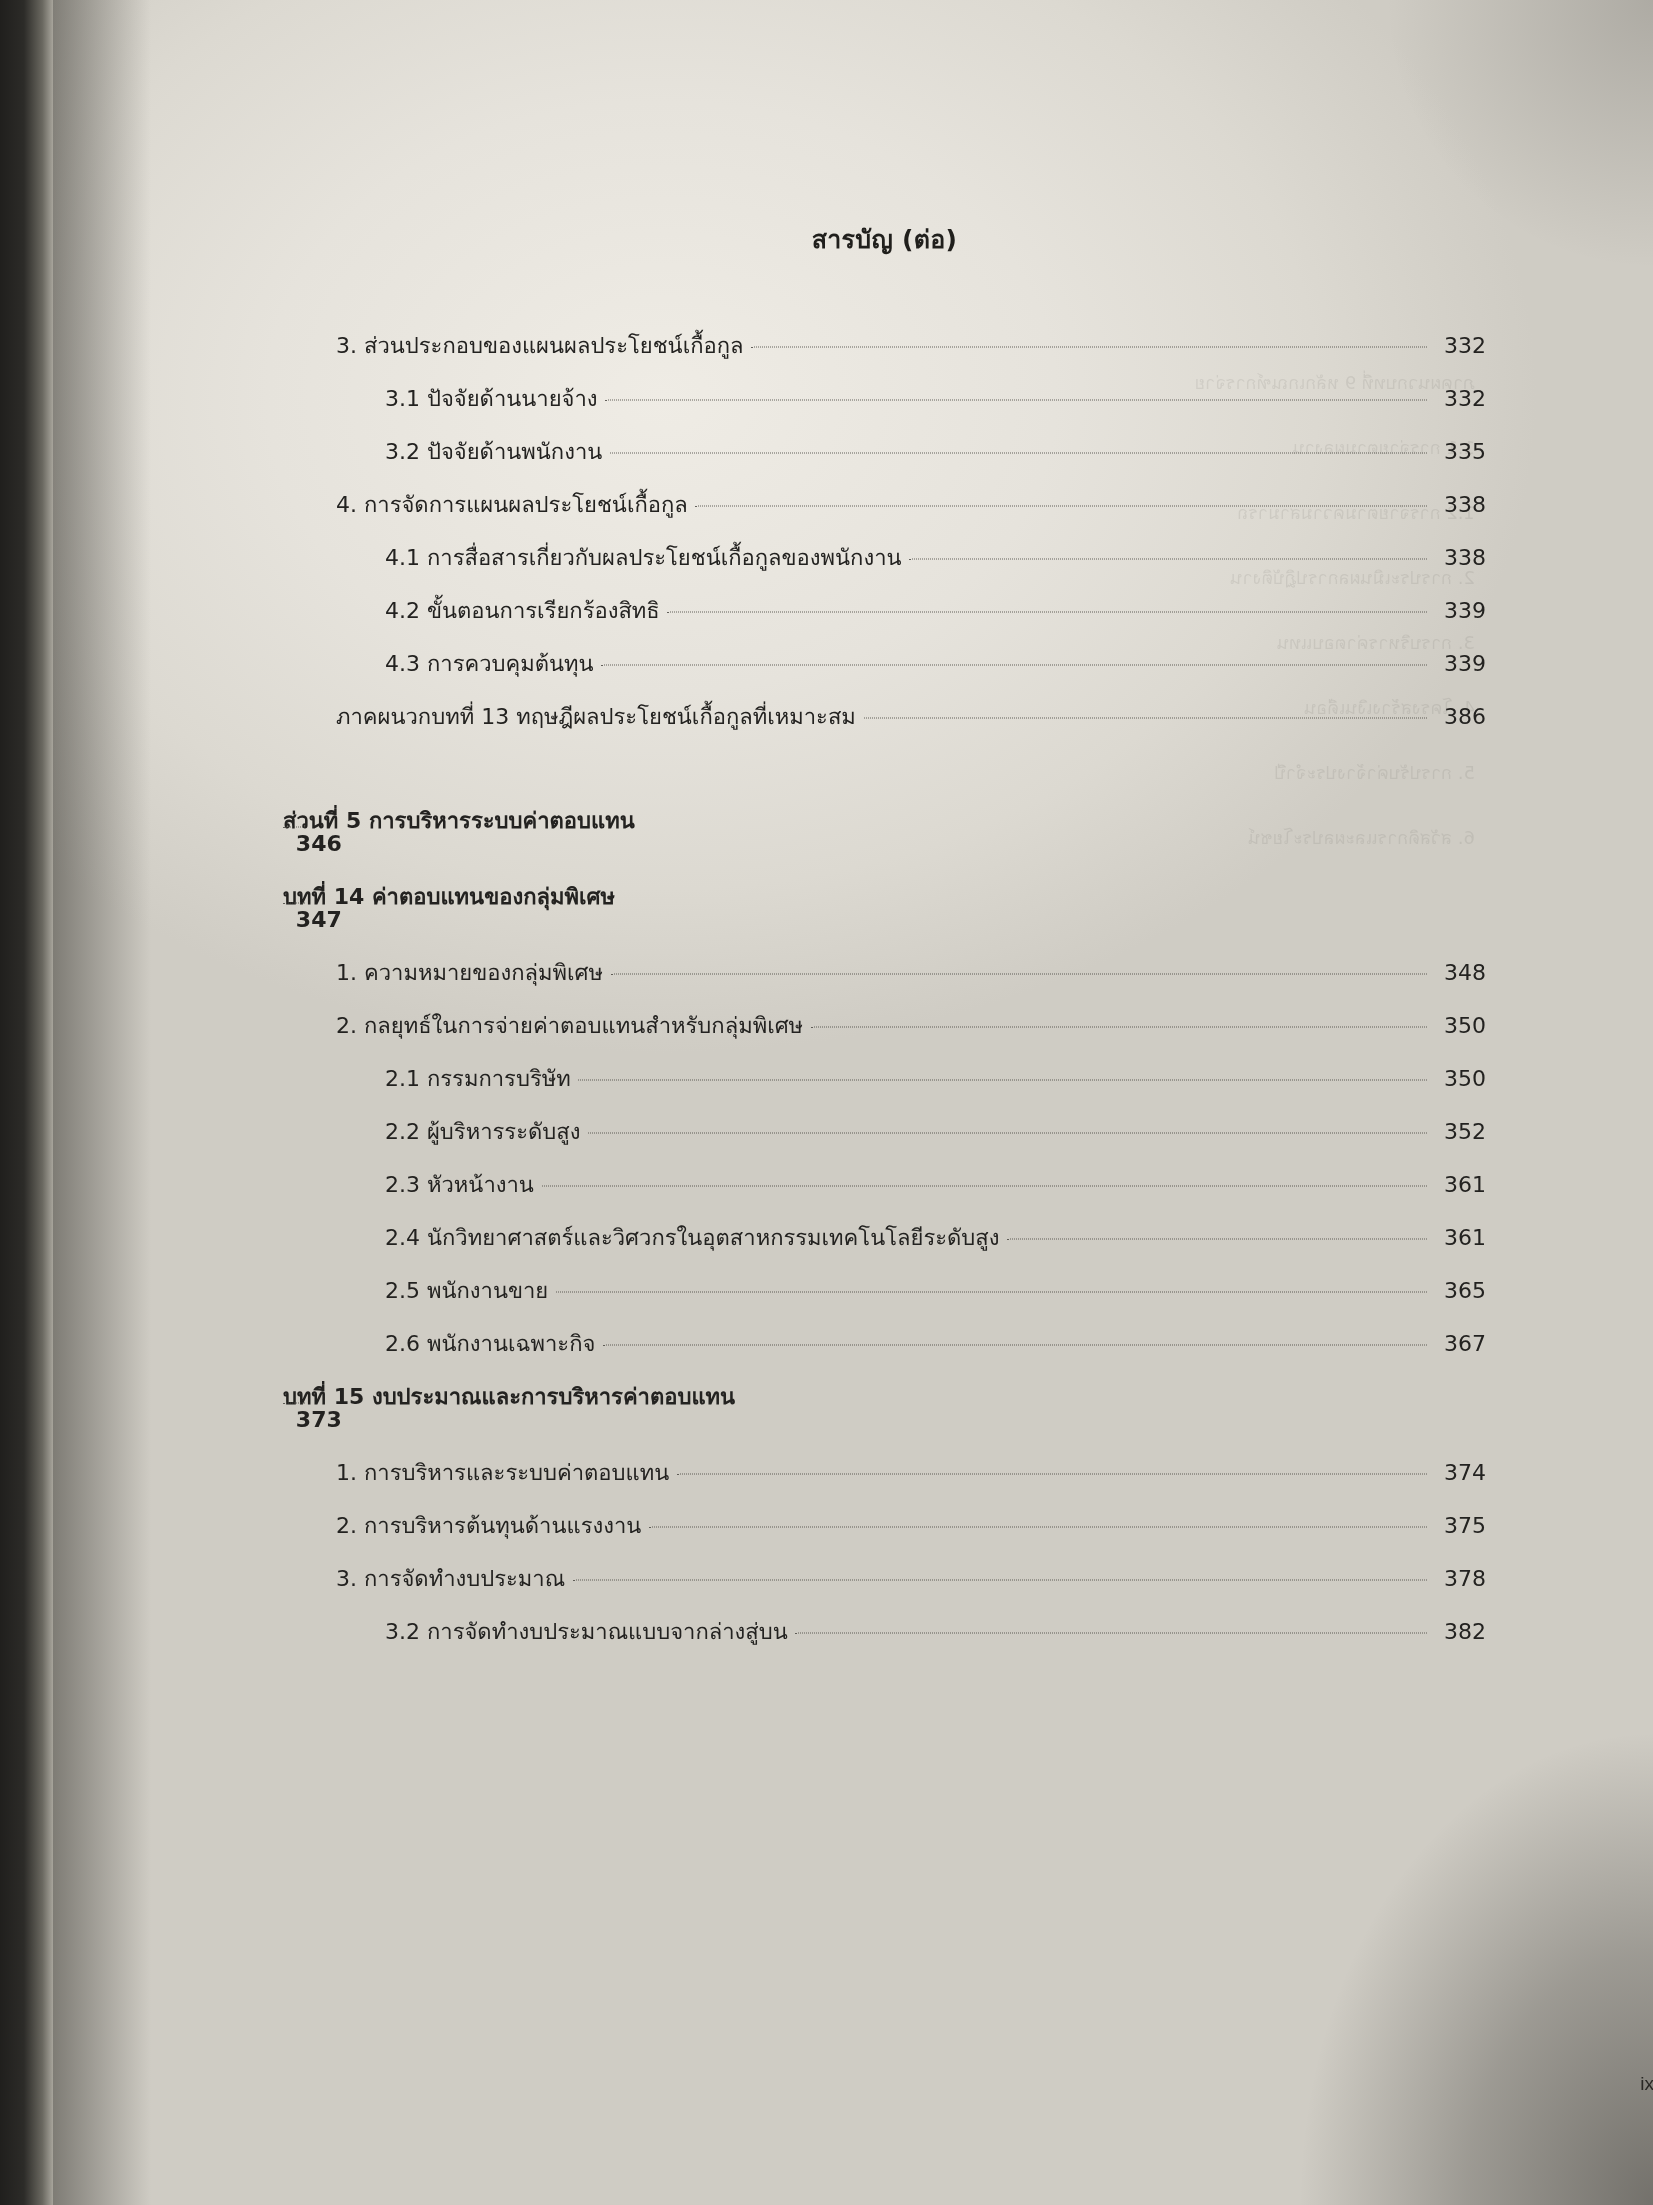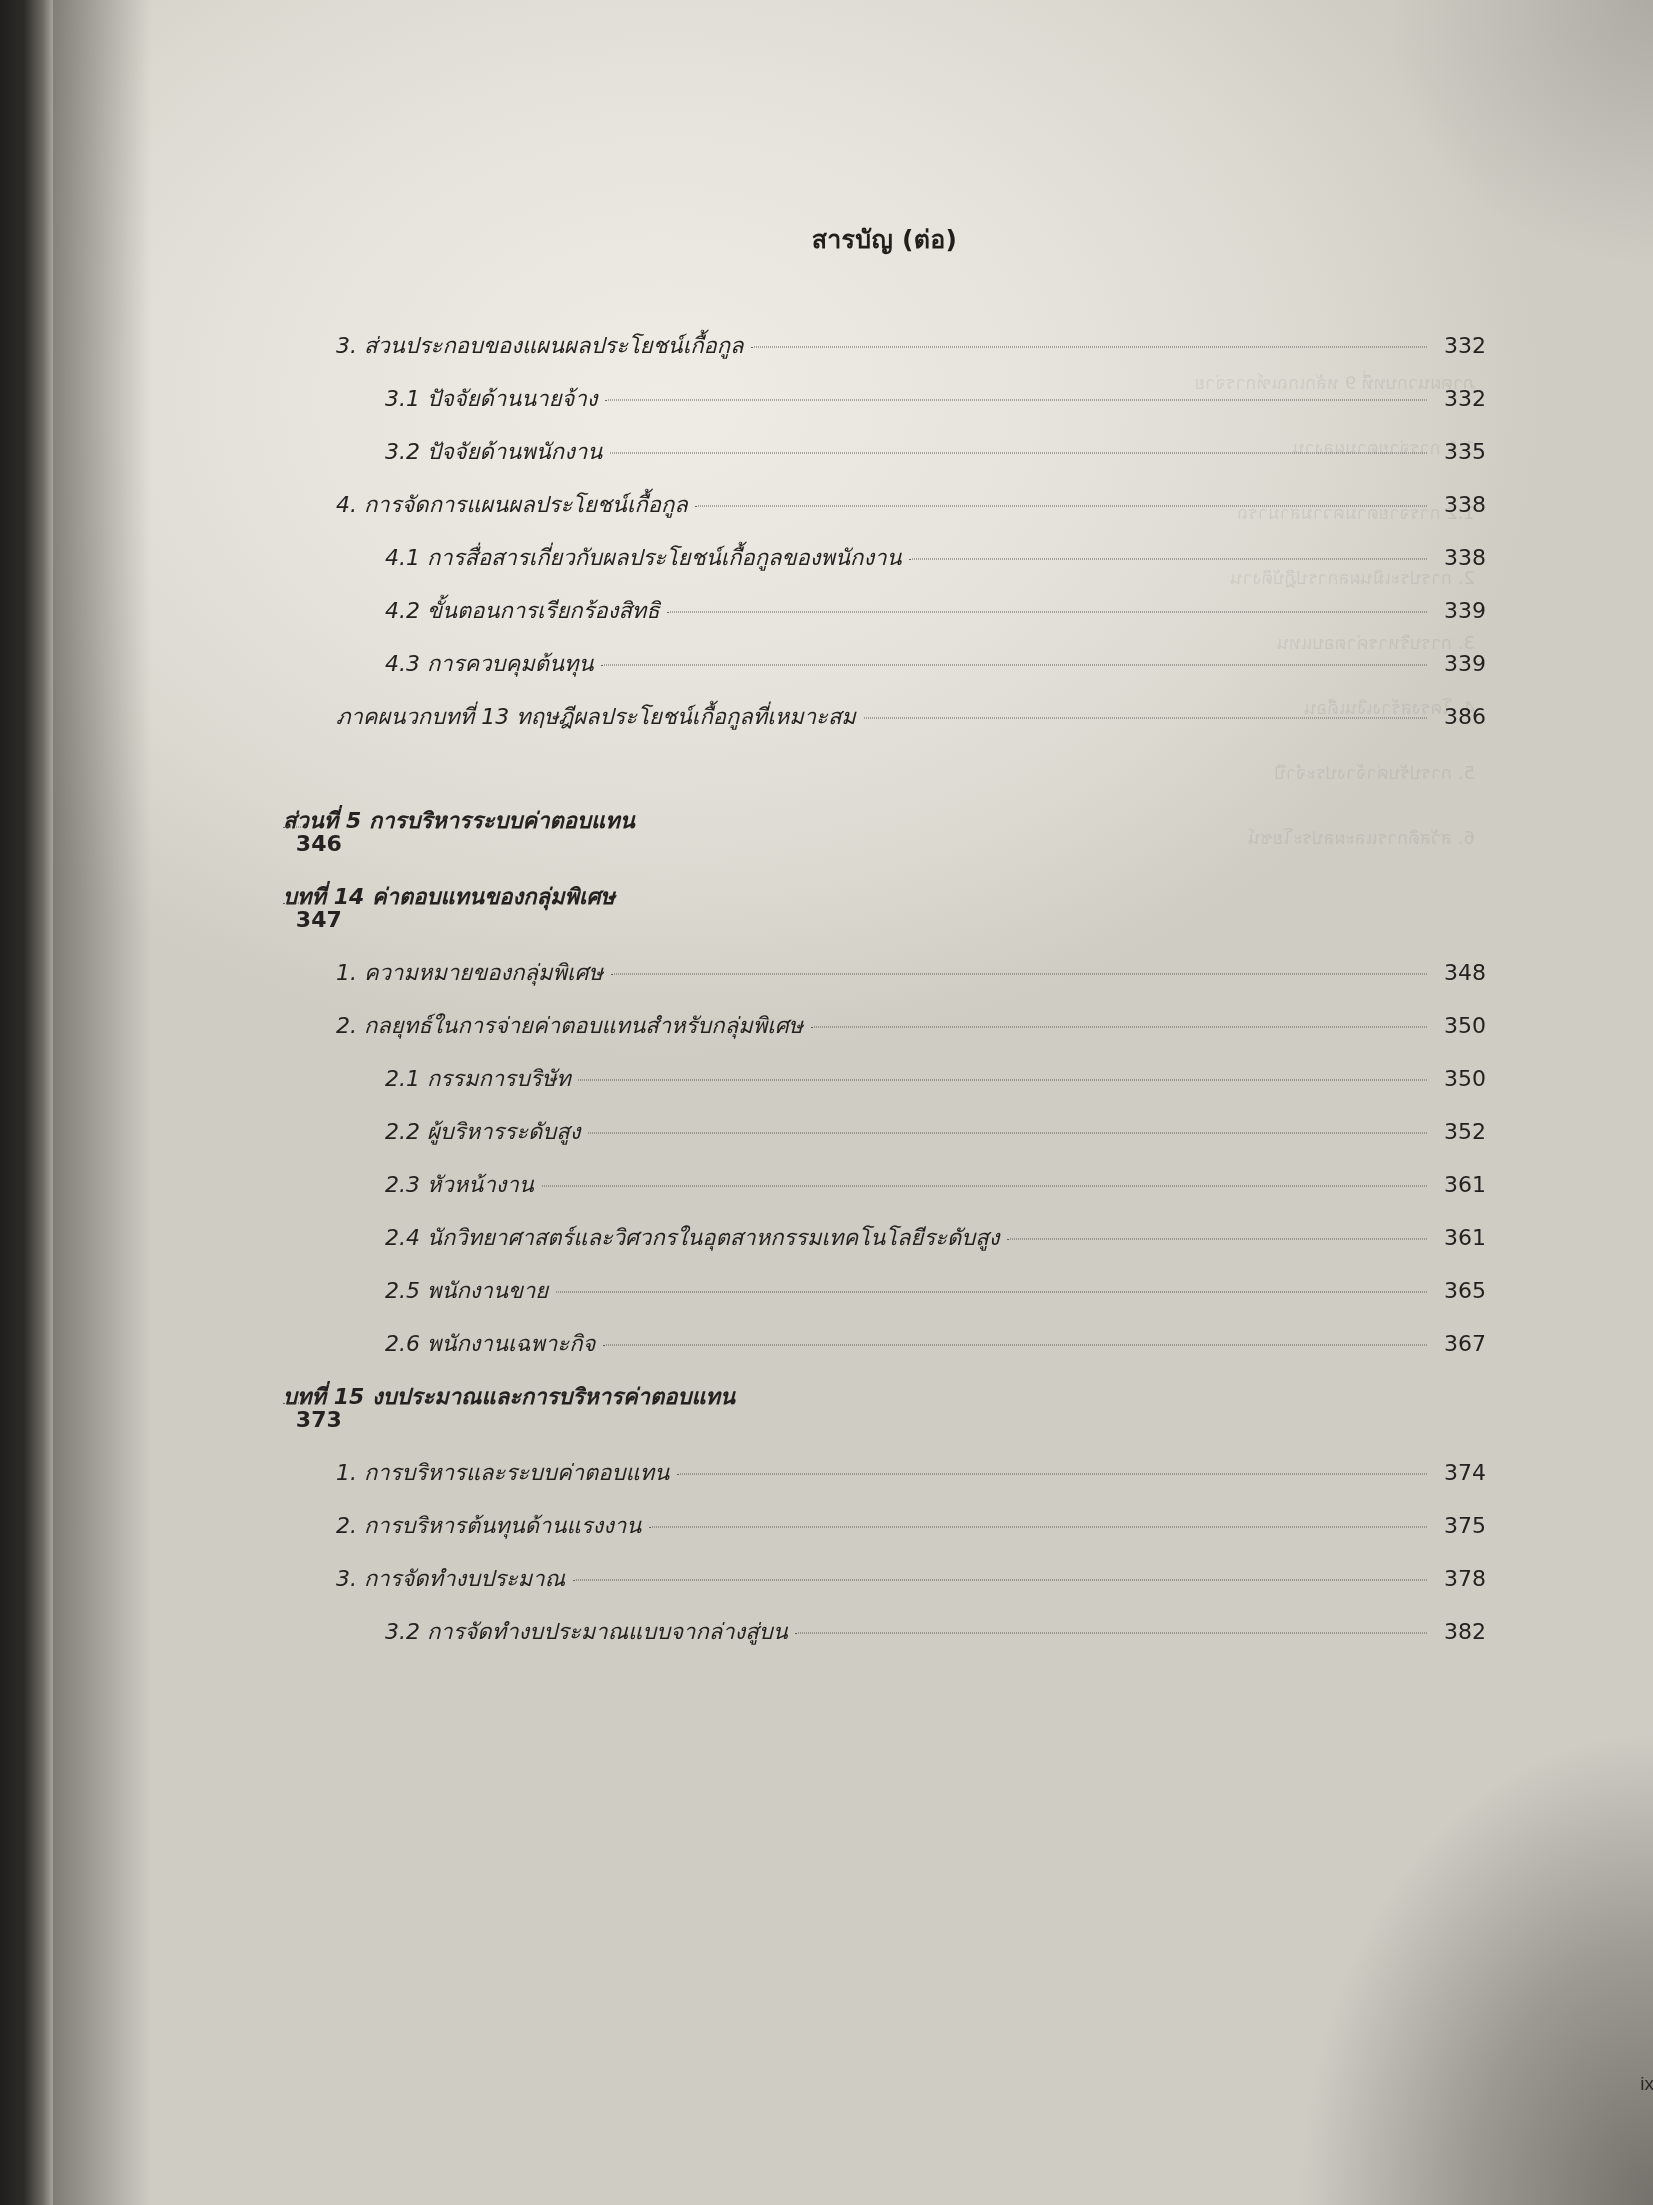--- a/index.html
+++ b/index.html
@@ -90,21 +90,20 @@
     display: flex;
     align-items: baseline;
     font-size: 22px;
     line-height: 1.0;
     margin: 0 0 31px 0;
     color: #232220;
   }
   .toc-row .label {
     white-space: nowrap;
     padding-right: 7.7px;
-    font-style: italic;
   }
   .toc-row .leader {
     flex: 1 1 auto;
     border-bottom: 1.6px dotted #4c4a45;
     transform: translateY(-5.5px);
     min-width: 22px;
     opacity: 0.85;
   }
   .toc-row .page {
     white-space: nowrap;

